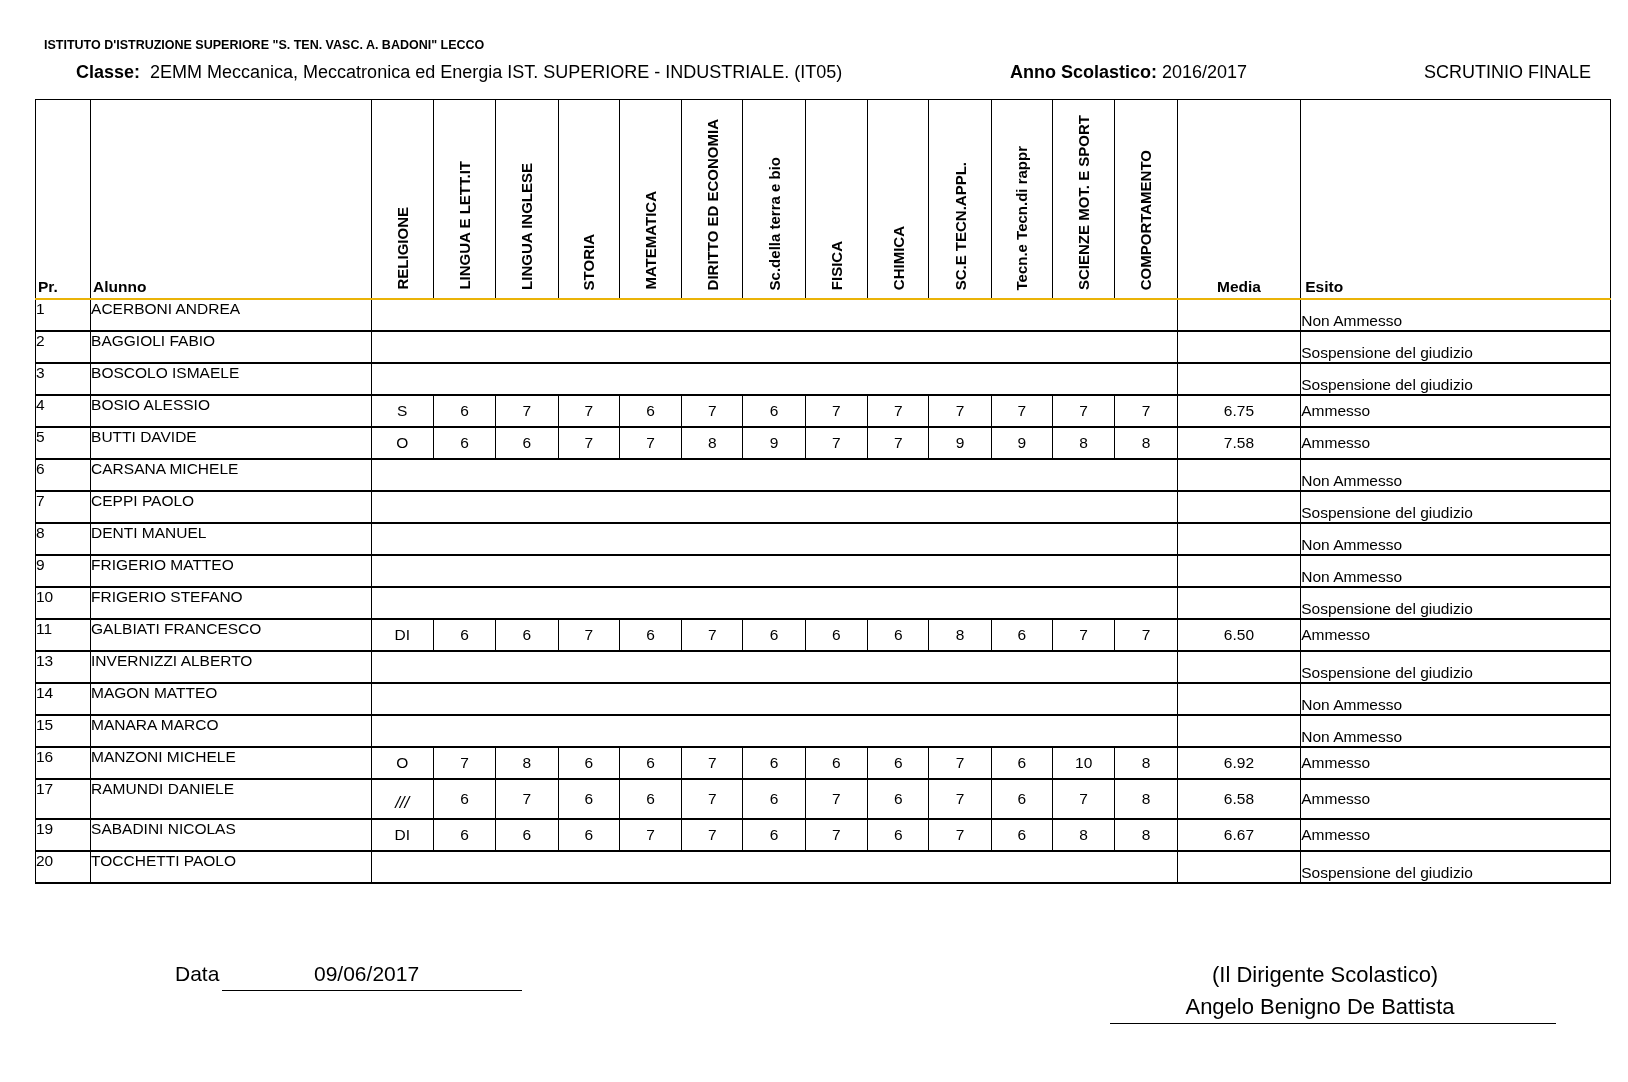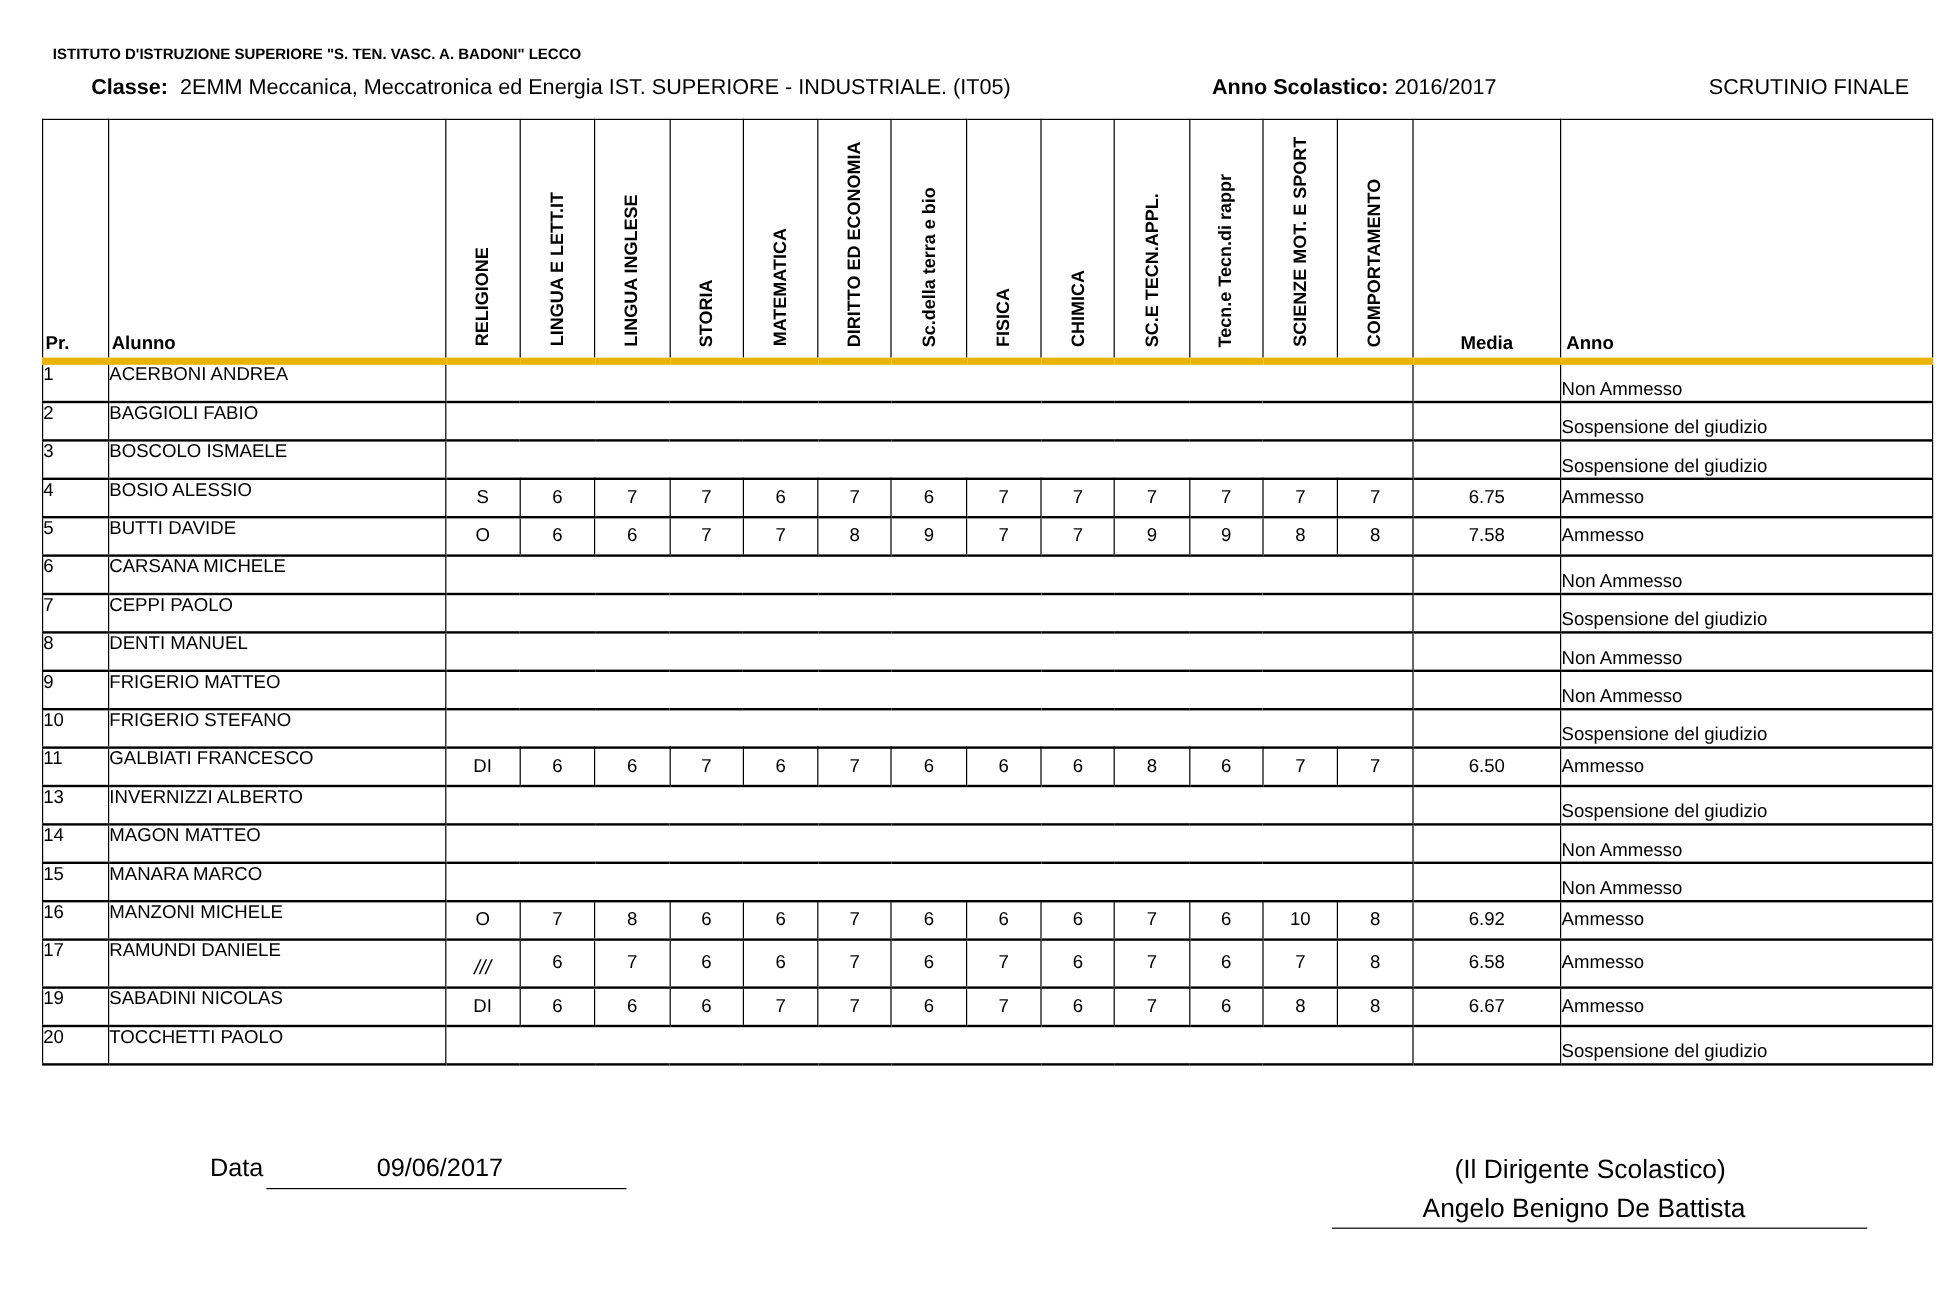--- a/index.html
+++ b/index.html
@@ -5,21 +5,21 @@
   html, body { margin:0; padding:0; background:#ffffff; }
   body { width:1628px; height:1082px; position:relative; font-family:"Liberation Sans", sans-serif; color:#000; overflow:hidden; }
   .school { position:absolute; left:44px; top:38px; font-size:12.5px; font-weight:bold; }
   .classe-line { position:absolute; left:76px; top:62px; font-size:18px; white-space:nowrap; }
   .classe-line b { font-weight:bold; }
   .anno { position:absolute; left:1010px; top:62px; font-size:18px; white-space:nowrap; }
   .scrutinio { position:absolute; left:1424px; top:62px; font-size:18px; white-space:nowrap; }
 
   table.reg { position:absolute; left:35px; top:99px; border-collapse:collapse; table-layout:fixed; width:1576px; }
   table.reg td, table.reg th { border:1px solid #000; padding:0; font-size:15.5px; height:30px; font-weight:normal; }
-  table.reg tr.head th { height:196px; vertical-align:bottom; font-weight:bold; text-align:left; border-bottom:6px solid #eab308; }
+  table.reg tr.head th { height:196px; vertical-align:bottom; font-weight:bold; text-align:left; border-bottom:2px solid #eab308; }
   table.reg tr.head th.vert { text-align:center; }
   .vtext { writing-mode:vertical-rl; transform:rotate(180deg); display:inline-block; font-weight:bold; font-size:15px; white-space:nowrap; padding:4px 0 4px 0; }
   th.pr, th.al { padding-left:2px !important; padding-bottom:2px !important; }
   th.media { text-align:center !important; padding-bottom:2px !important; }
   th.esito { padding-left:4px !important; padding-bottom:2px !important; }
   table.reg tr.row td { border-top:2px solid #000; border-bottom:2px solid #000; }
   td.pr { vertical-align:top; padding-left:2px; padding-top:2px; font-size:15px; }
   td.nm { vertical-align:top; padding-left:3px; padding-top:5px;margin-top:36px; }
   td.g { text-align:center; vertical-align:middle; }
   td.rel { text-align:center; vertical-align:middle; }
@@ -79,21 +79,21 @@
         <th class="vert"><span class="vtext">MATEMATICA</span></th>
         <th class="vert"><span class="vtext">DIRITTO ED ECONOMIA</span></th>
         <th class="vert"><span class="vtext">Sc.della terra e bio</span></th>
         <th class="vert"><span class="vtext">FISICA</span></th>
         <th class="vert"><span class="vtext">CHIMICA</span></th>
         <th class="vert"><span class="vtext">SC.E TECN.APPL.</span></th>
         <th class="vert"><span class="vtext">Tecn.e Tecn.di rappr</span></th>
         <th class="vert"><span class="vtext">SCIENZE MOT. E SPORT</span></th>
         <th class="vert"><span class="vtext">COMPORTAMENTO</span></th>
         <th class="media">Media</th>
-        <th class="esito">Anno</th>
+        <th class="esito">Esito</th>
       </tr>
   </thead>
   <tbody id="tbody">
       <tr class="row">
         <td class="pr">1</td>
         <td class="nm">ACERBONI ANDREA</td>
         <td class="blank" colspan="13"></td>
         <td class="med"></td>
         <td class="es">Non Ammesso</td>
       </tr>

